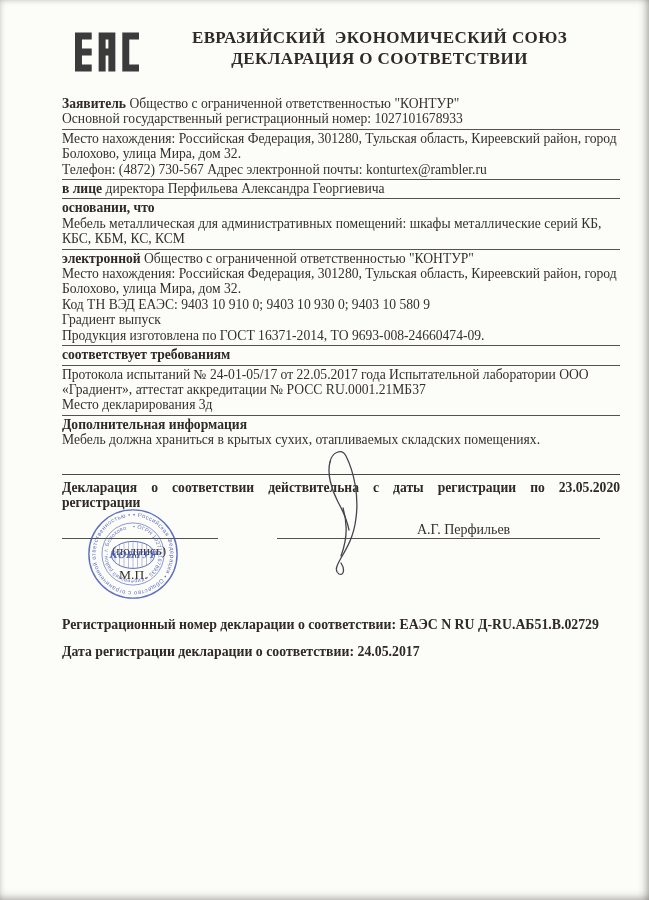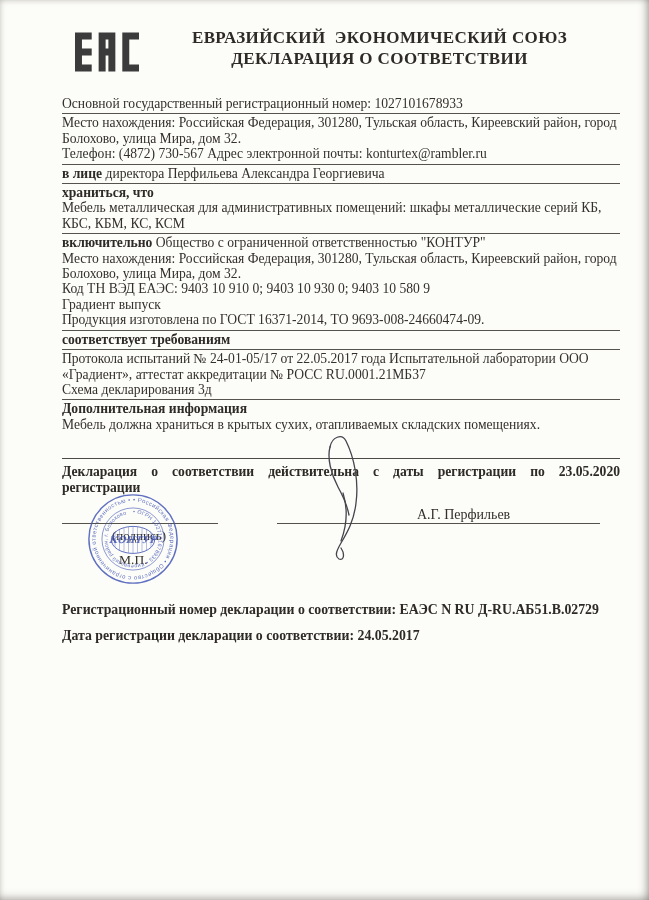--- a/index.html
+++ b/index.html
@@ -58,52 +58,53 @@
     </svg>
     <div class="titles">
       <div class="title-line">ЕВРАЗИЙСКИЙ  ЭКОНОМИЧЕСКИЙ СОЮЗ</div>
       <div class="title-line">ДЕКЛАРАЦИЯ О СООТВЕТСТВИИ</div>
     </div>
   </div>
 
   <div class="content">
 
     <div class="sec rule">
+      <div><b class="lbl">Заявитель</b> <span>Общество с ограниченной ответственностью "КОНТУР"</span></div>
       <div>Основной государственный регистрационный номер: 1027101678933</div>
     </div>
 
     <div class="sec rule">
       <div>Место нахождения: Российская Федерация, 301280,  Тульская область, Киреевский район, город Болохово, улица Мира, дом 32.</div>
       <div>Телефон: (4872) 730-567 Адрес электронной почты: konturtex@rambler.ru</div>
     </div>
 
     <div class="sec rule">
       <div><b class="lbl">в лице</b> <span>директора  Перфильева Александра Георгиевича</span></div>
     </div>
 
     <div class="sec rule">
-      <div><b class="lbl">храниться, что</b></div>
+      <div><b class="lbl">основании, что</b></div>
       <div>Мебель металлическая для административных помещений: шкафы металлические серий КБ, КБС, КБМ, КС, КСМ</div>
     </div>
 
     <div class="sec rule">
-      <div><b class="lbl">включительно</b> <span>Общество с ограниченной ответственностью "КОНТУР"</span></div>
+      <div><b class="lbl">электронной</b> <span>Общество с ограниченной ответственностью "КОНТУР"</span></div>
       <div>Место нахождения: Российская Федерация, 301280,  Тульская область, Киреевский район, город Болохово, улица Мира, дом 32.</div>
       <div>Код ТН ВЭД ЕАЭС: 9403 10 910 0;  9403 10 930 0; 9403 10 580 9</div>
       <div>Градиент выпуск</div>
       <div>Продукция изготовлена по ГОСТ 16371-2014, ТО 9693-008-24660474-09.</div>
     </div>
 
     <div class="sec rule">
       <div><b class="lbl">соответствует требованиям</b></div>
     </div>
 
     <div class="sec rule">
       <div>Протокола испытаний № 24-01-05/17 от 22.05.2017 года Испытательной лаборатории  ООО «Градиент», аттестат аккредитации № РОСС RU.0001.21МБ37</div>
-      <div>Схема декларирования 3д</div>
+      <div>Место декларирования 3д</div>
     </div>
 
     <div class="sec rule-thick gap-bottom">
       <div><b class="lbl">Дополнительная информация</b></div>
       <div>Мебель должна храниться в крытых сухих, отапливаемых складских помещениях.</div>
     </div>
 
     <div class="sec validity">
       <div class="just">Декларация о соответствии действительна с даты регистрации по 23.05.2020</div>
       <div>регистрации</div>

